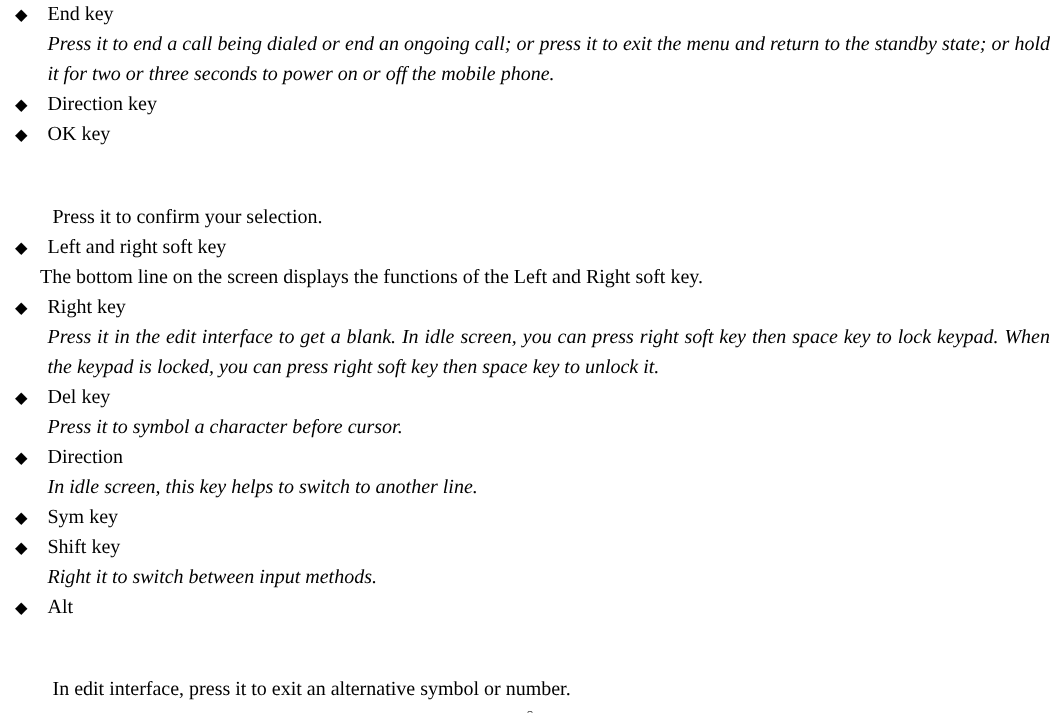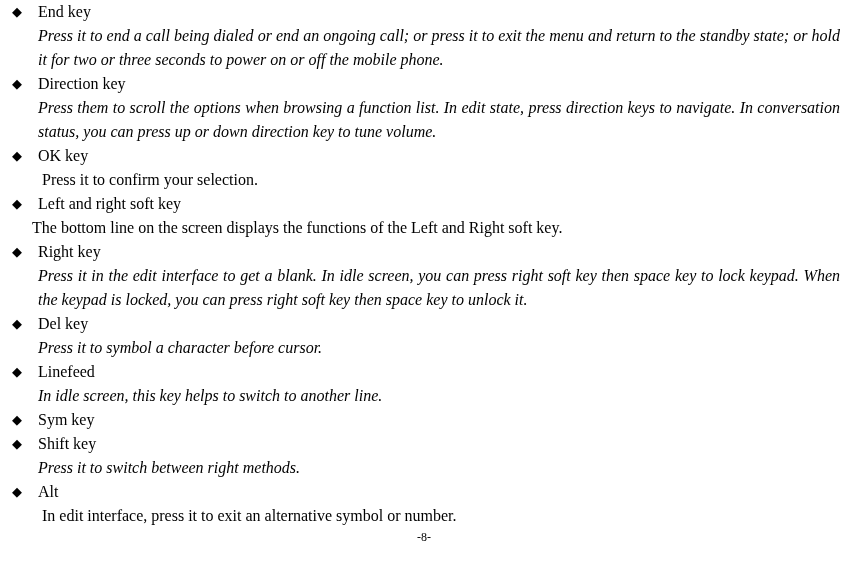--- a/index.html
+++ b/index.html
@@ -37,20 +37,21 @@
     .desc {
       padding-left: 30px;
       line-height: 24px;
       text-align: justify;
       font-style: italic;
     }
     .desc-indent {
       padding-left: 34px;
       line-height: 24px;
       text-align: justify;
+      margin-top: 42px;
     }
     .desc-left {
       padding-left: 24px;
       line-height: 24px;
       text-align: justify;
     }
     .page-num {
       text-align: center;
       font-size: 12px;
       margin-top: 2px;
@@ -65,21 +66,20 @@
         <span class="bullet">◆</span>
         <span class="title">End key</span>
       </div>
       <div class="desc">Press it to end a call being dialed or end an ongoing call; or press it to exit the menu and return to the standby state; or hold it for two or three seconds to power on or off the mobile phone.</div>
     </div>
     <div class="item">
       <div class="bullet-line">
         <span class="bullet">◆</span>
         <span class="title">Direction key</span>
       </div>
-      <div class="desc">Press them to scroll the options when browsing a function list. In edit state, press direction keys to navigate. In conversation status, you can press up or down direction key to tune volume.</div>
     </div>
     <div class="item">
       <div class="bullet-line">
         <span class="bullet">◆</span>
         <span class="title">OK key</span>
       </div>
       <div class="desc-indent">Press it to confirm your selection.</div>
     </div>
     <div class="item">
       <div class="bullet-line">
@@ -98,36 +98,36 @@
     <div class="item">
       <div class="bullet-line">
         <span class="bullet">◆</span>
         <span class="title">Del key</span>
       </div>
       <div class="desc">Press it to symbol a character before cursor.</div>
     </div>
     <div class="item">
       <div class="bullet-line">
         <span class="bullet">◆</span>
-        <span class="title">Linefeed</span>
+        <span class="title">Direction</span>
       </div>
       <div class="desc">In idle screen, this key helps to switch to another line.</div>
     </div>
     <div class="item">
       <div class="bullet-line">
         <span class="bullet">◆</span>
         <span class="title">Sym key</span>
       </div>
     </div>
     <div class="item">
       <div class="bullet-line">
         <span class="bullet">◆</span>
         <span class="title">Shift key</span>
       </div>
-      <div class="desc">Press it to switch between right methods.</div>
+      <div class="desc">Right it to switch between input methods.</div>
     </div>
     <div class="item">
       <div class="bullet-line">
         <span class="bullet">◆</span>
         <span class="title">Alt</span>
       </div>
       <div class="desc-indent">In edit interface, press it to exit an alternative symbol or number.</div>
     </div>
   </div>
 <div class="page-num">-8-</div>

